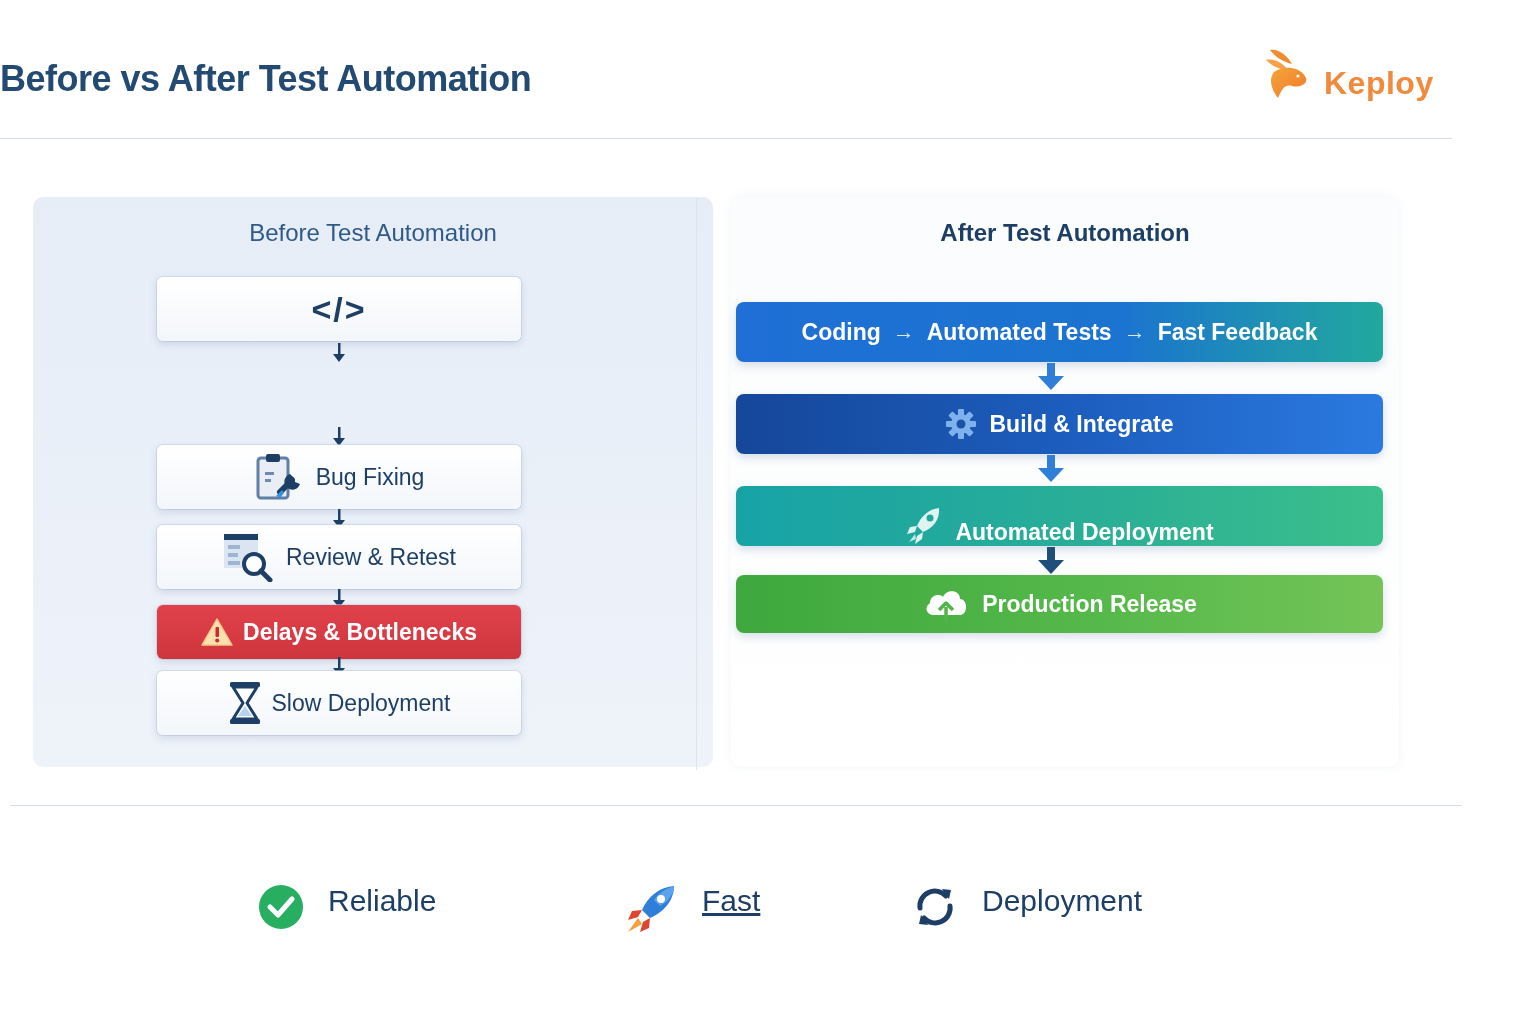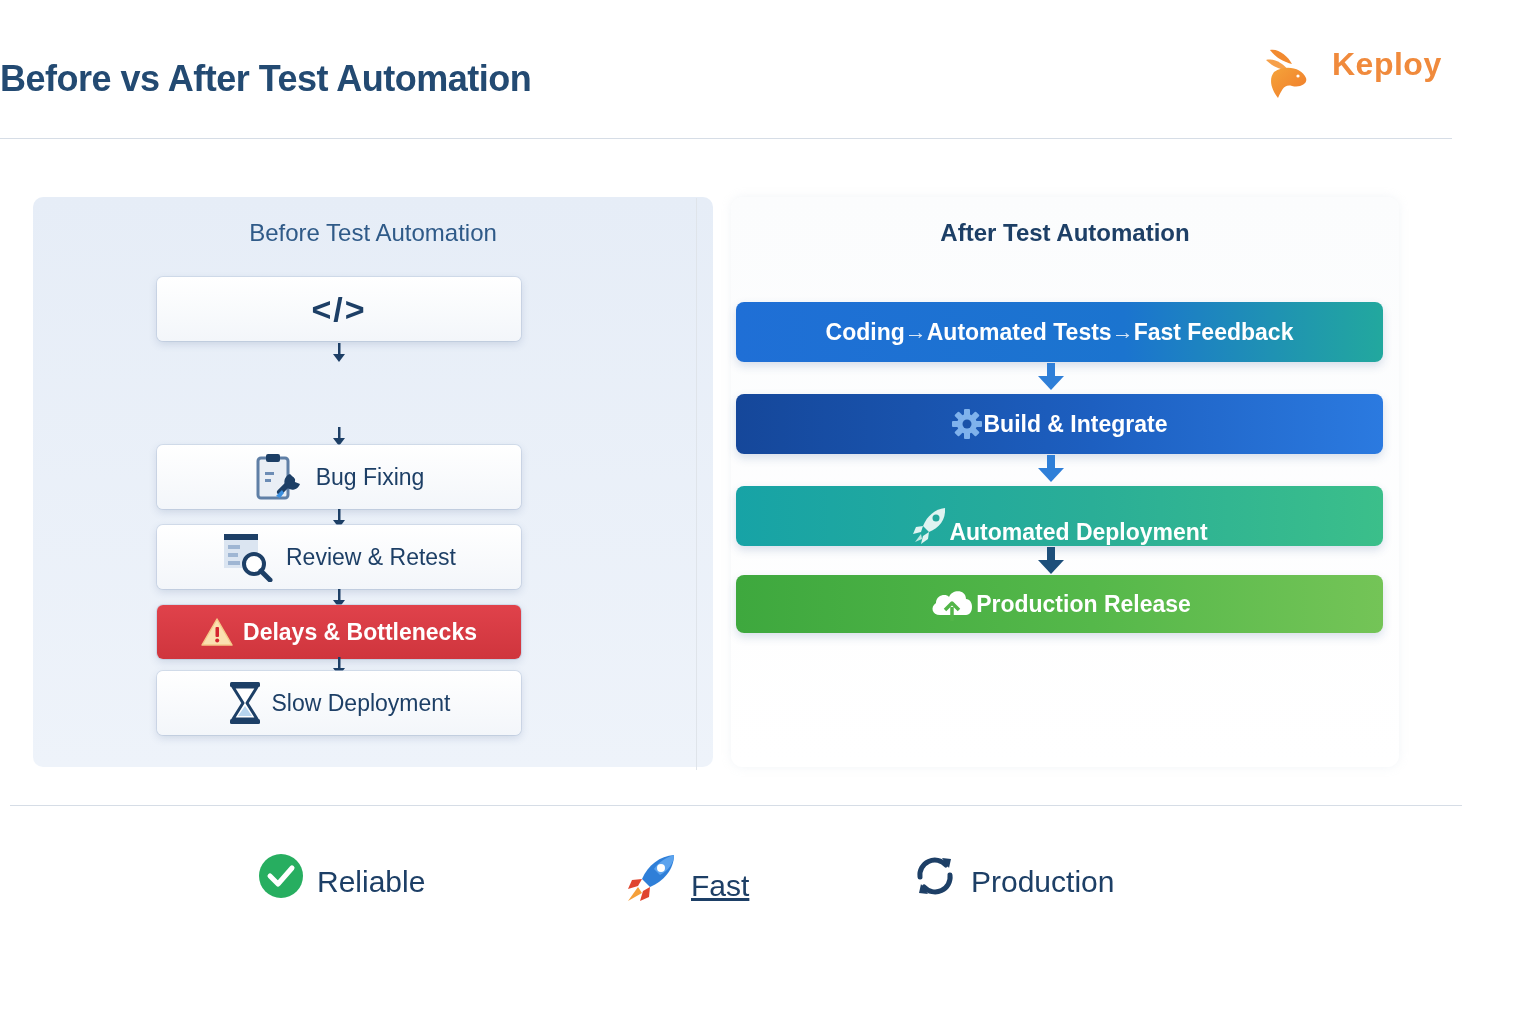--- a/index.html
+++ b/index.html
@@ -3,21 +3,21 @@
 <meta charset="utf-8">
 <style>
   * { box-sizing: border-box; margin: 0; padding: 0; }
   html, body { width: 1536px; height: 1024px; background: #ffffff; overflow: hidden; }
   body { font-family: "Liberation Sans", "DejaVu Sans", sans-serif; position: relative; color: #1f3f66; }
 
   .title {
     position: absolute; left: 0; top: 58px; width: 1382px; text-align: left;
     font-size: 36px; font-weight: bold; color: #234a72; letter-spacing: -0.5px;
   }
-  .logo { position: absolute; left: 1264px; top: 46px; display: flex; align-items: flex-start; gap: 16px; }
+  .logo { position: absolute; left: 1264px; top: 46px; display: flex; align-items: flex-end; gap: 8px; }
   .logo-text { font-size: 32px; font-weight: bold; color: #f08a3c; letter-spacing: 0.5px; }
 
   .hr-top { position: absolute; left: 0; top: 138px; width: 1452px; height: 1px; background: #d6dde6; }
   .hr-bottom { position: absolute; left: 10px; top: 805px; width: 1452px; height: 1px; background: #d6dde6; }
   .vsep { position: absolute; left: 696px; top: 198px; width: 1px; height: 572px; background: #dfe4ea; }
 
   .panel-before {
     position: absolute; left: 33px; top: 197px; width: 680px; height: 570px;
     background: linear-gradient(180deg, #e6edf7 0%, #eef3fa 100%);
     border-radius: 10px;
@@ -45,33 +45,33 @@
   .step.danger {
     background: linear-gradient(180deg, #e0424b 0%, #cf353d 100%);
     color: #ffffff; font-weight: bold; height: 54px;
   }
   .arrow-dn {
     position: absolute; left: 300px; width: 12px; height: 20px;
   }
 
   .flow {
     position: absolute; left: 5px; width: 647px; height: 60px; border-radius: 8px;
-    display: flex; align-items: center; justify-content: center; gap: 0;
+    display: flex; align-items: center; justify-content: center; gap: 12px;
     color: #ffffff; font-size: 23px; font-weight: bold;
     box-shadow: 0 4px 10px rgba(40,80,140,0.18);
   }
   .flow .sep { font-weight: normal; color: #d8e6f6; font-size: 22px; }
   .f1 { background: linear-gradient(90deg, #1f6fd6 0%, #1b74cf 60%, #22a89e 100%); }
   .f2 { background: linear-gradient(90deg, #15479a 0%, #1d5fc0 55%, #2b7ae0 100%); justify-content: center; }
   .f3 { background: linear-gradient(90deg, #17a3a6 0%, #2aae97 55%, #3bbf8a 100%); align-items: flex-end; }
   .f4 { background: linear-gradient(90deg, #3ea83e 0%, #55b84a 55%, #74c457 100%); height: 58px; }
 
   .flow-arrow { position: absolute; left: 306px; width: 28px; height: 28px; }
 
-  .benefit { position: absolute; top: 853px; display: flex; align-items: flex-end; gap: 13px;
+  .benefit { position: absolute; top: 884px; display: flex; align-items: flex-start; gap: 24px;
     font-size: 30px; color: #1d3f66; }
 </style>
 </head>
 <body>
 
 <div class="title">Before vs  After Test Automation</div>
 <div class="logo">
   <svg width="52" height="56" viewBox="0 0 52 56">
     <defs>
       <linearGradient id="lg1" x1="0" y1="0" x2="1" y2="1">
@@ -248,14 +248,14 @@
   <span>Fast</span>
 </div>
 
 <div class="benefit" style="left:912px;">
   <svg width="46" height="46" viewBox="0 0 46 46">
     <path d="M8 24 A15 15 0 0 1 34 12" fill="none" stroke="#1d3f66" stroke-width="5" stroke-linecap="round"></path>
     <path d="M30 5 L39 6 L37 15 Z" fill="#1d3f66"></path>
     <path d="M38 22 A15 15 0 0 1 12 34" fill="none" stroke="#1d3f66" stroke-width="5" stroke-linecap="round"></path>
     <path d="M16 41 L7 40 L9 31 Z" fill="#1d3f66"></path>
   </svg>
-  <span>Production</span>
+  <span>Deployment</span>
 </div>
 
 </body></html>

